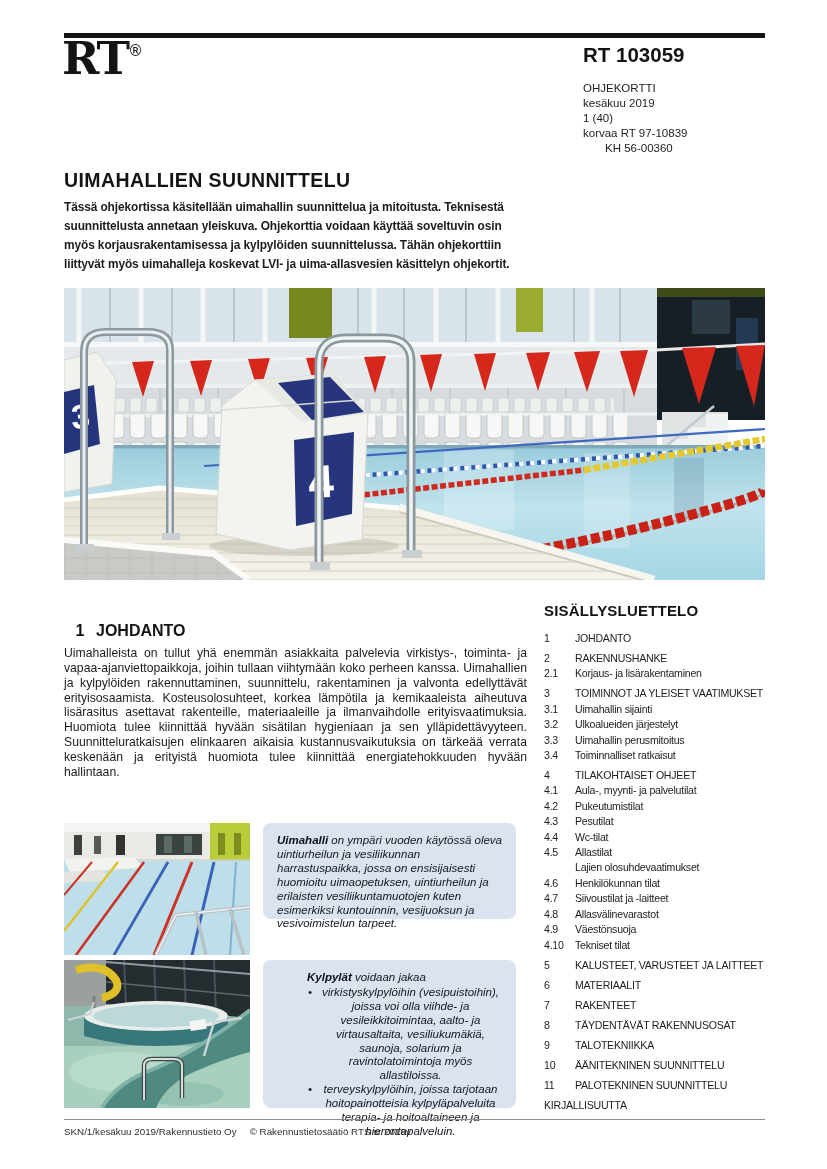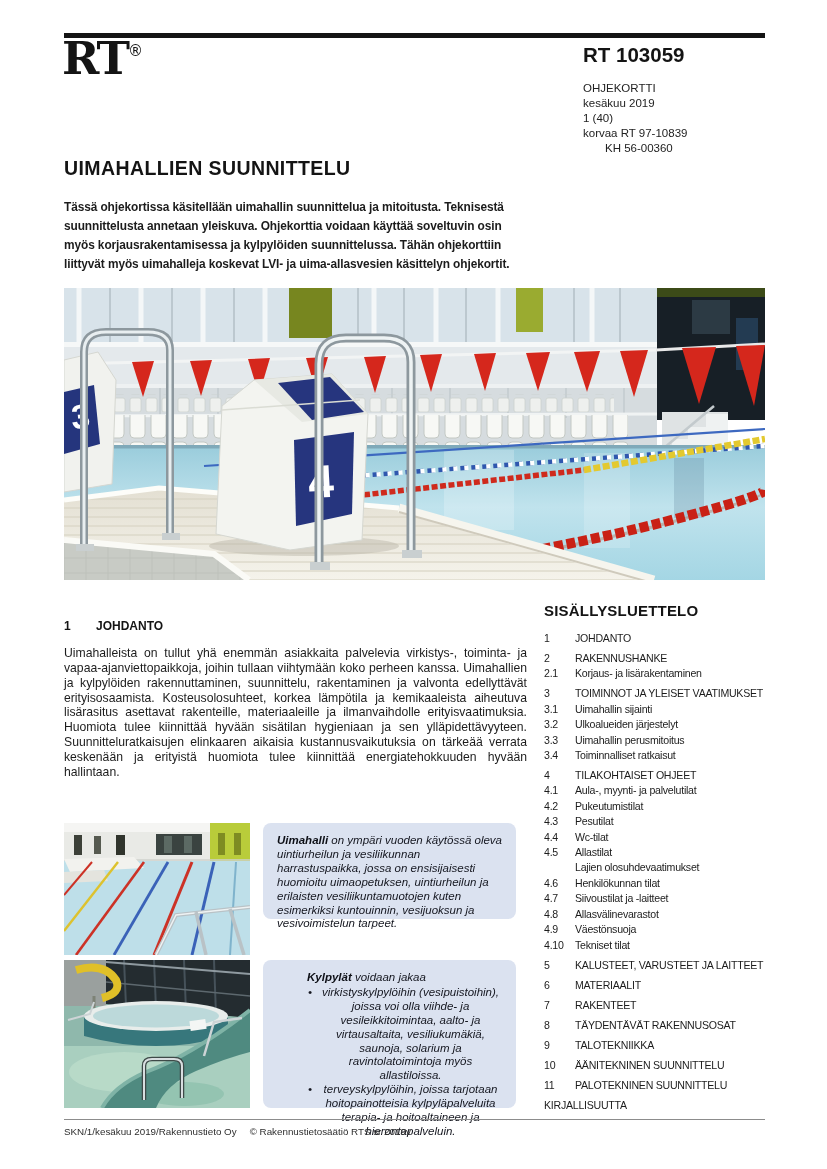--- a/index.html
+++ b/index.html
@@ -10,31 +10,31 @@
 
   .logo{position:absolute;left:62px;top:36px;font-family:"DejaVu Serif",serif;
         font-weight:bold;font-size:45px;line-height:1;letter-spacing:-2px;color:#141414;}
   .logo .reg{font-size:15px;vertical-align:18px;letter-spacing:0;font-family:"DejaVu Sans",sans-serif;font-weight:normal;}
 
   .doc-number{position:absolute;left:583px;top:43px;font-size:20.5px;font-weight:bold;color:#141414;}
   .meta{position:absolute;left:583px;top:81px;font-size:11.5px;line-height:14.9px;color:#222;}
   .meta .m-line{white-space:nowrap;}
   .meta .m-line.indent{margin-left:22px;}
 
-  .doc-title{position:absolute;left:64px;top:144px;font-size:19.5px;font-weight:bold;letter-spacing:.4px;color:#141414;}
+  .doc-title{position:absolute;left:64px;top:156px;font-size:19.5px;font-weight:bold;letter-spacing:.4px;color:#141414;}
   .intro{position:absolute;left:64px;top:186px;width:466px;font-size:11.9px;font-weight:bold;
          line-height:19px;letter-spacing:-.1px;color:#1c1c1c;}
 
   .photo{position:absolute;overflow:hidden;}
   .photo svg{display:block;width:100%;height:100%;}
   .photo-main{left:64px;top:288px;width:701px;height:292px;}
   .photo-s1{left:64px;top:823px;width:186px;height:132px;}
   .photo-s2{left:64px;top:960px;width:186px;height:148px;}
 
-  .johdanto-h{position:absolute;left:64px;top:609px;font-size:12px;font-weight:bold;color:#141414;}
+  .johdanto-h{position:absolute;left:64px;top:609px;font-size:16px;font-weight:bold;color:#141414;text-align:center;}
   .johdanto-h .num{display:inline-block;width:32px;}
   .johdanto-body{position:absolute;left:64px;top:634px;width:463px;font-size:12.2px;
                  line-height:14.8px;text-align:justify;color:#1c1c1c;}
 
   .infobox{position:absolute;left:263px;width:253px;background:#dbe2f0;border-radius:8px;
            padding:11px 13px 10px 14px;box-sizing:border-box;font-size:11.5px;line-height:13.9px;
            font-style:italic;color:#14161f;}
   .infobox .lead{font-weight:bold;color:#0d0f16;}
   .box-1{top:823px;height:96px;}
   .box-2{top:960px;height:148px;padding-left:44px;}

